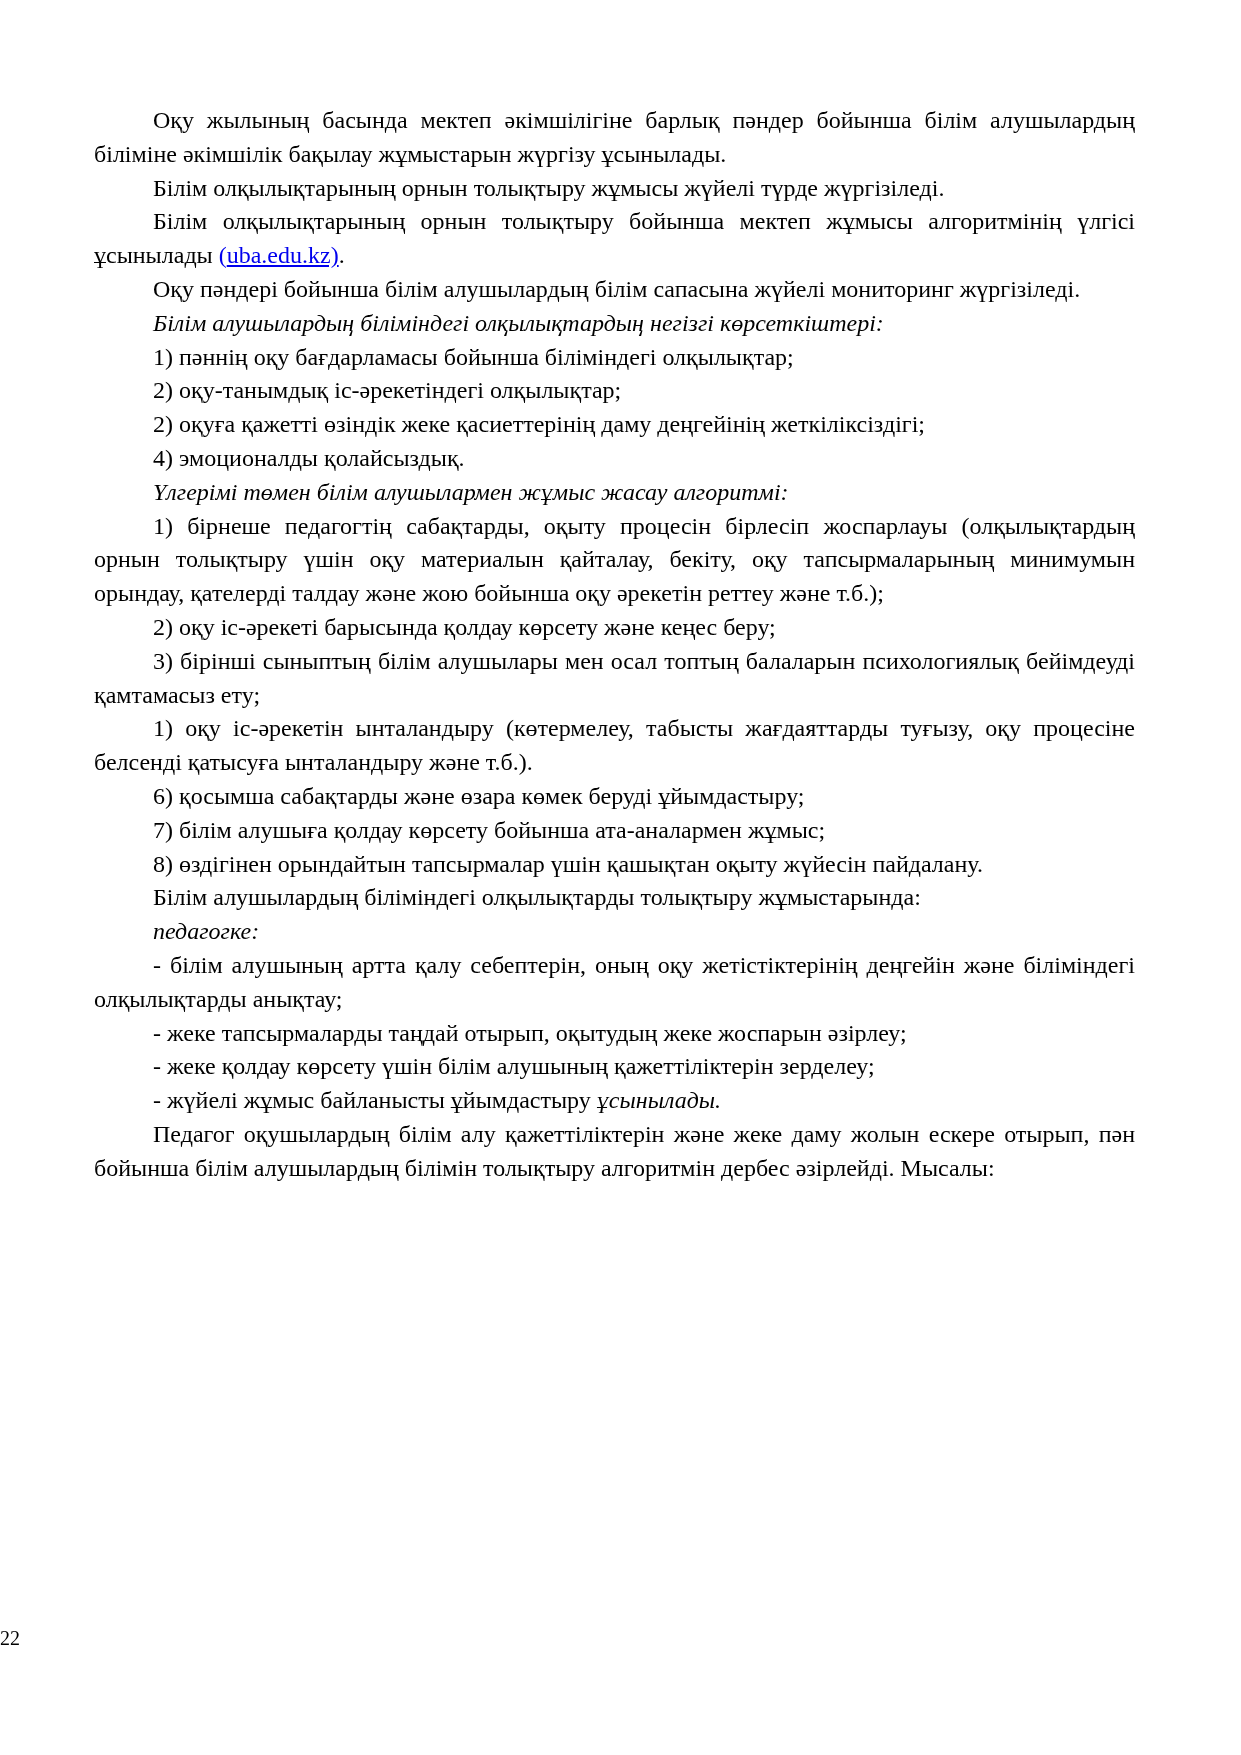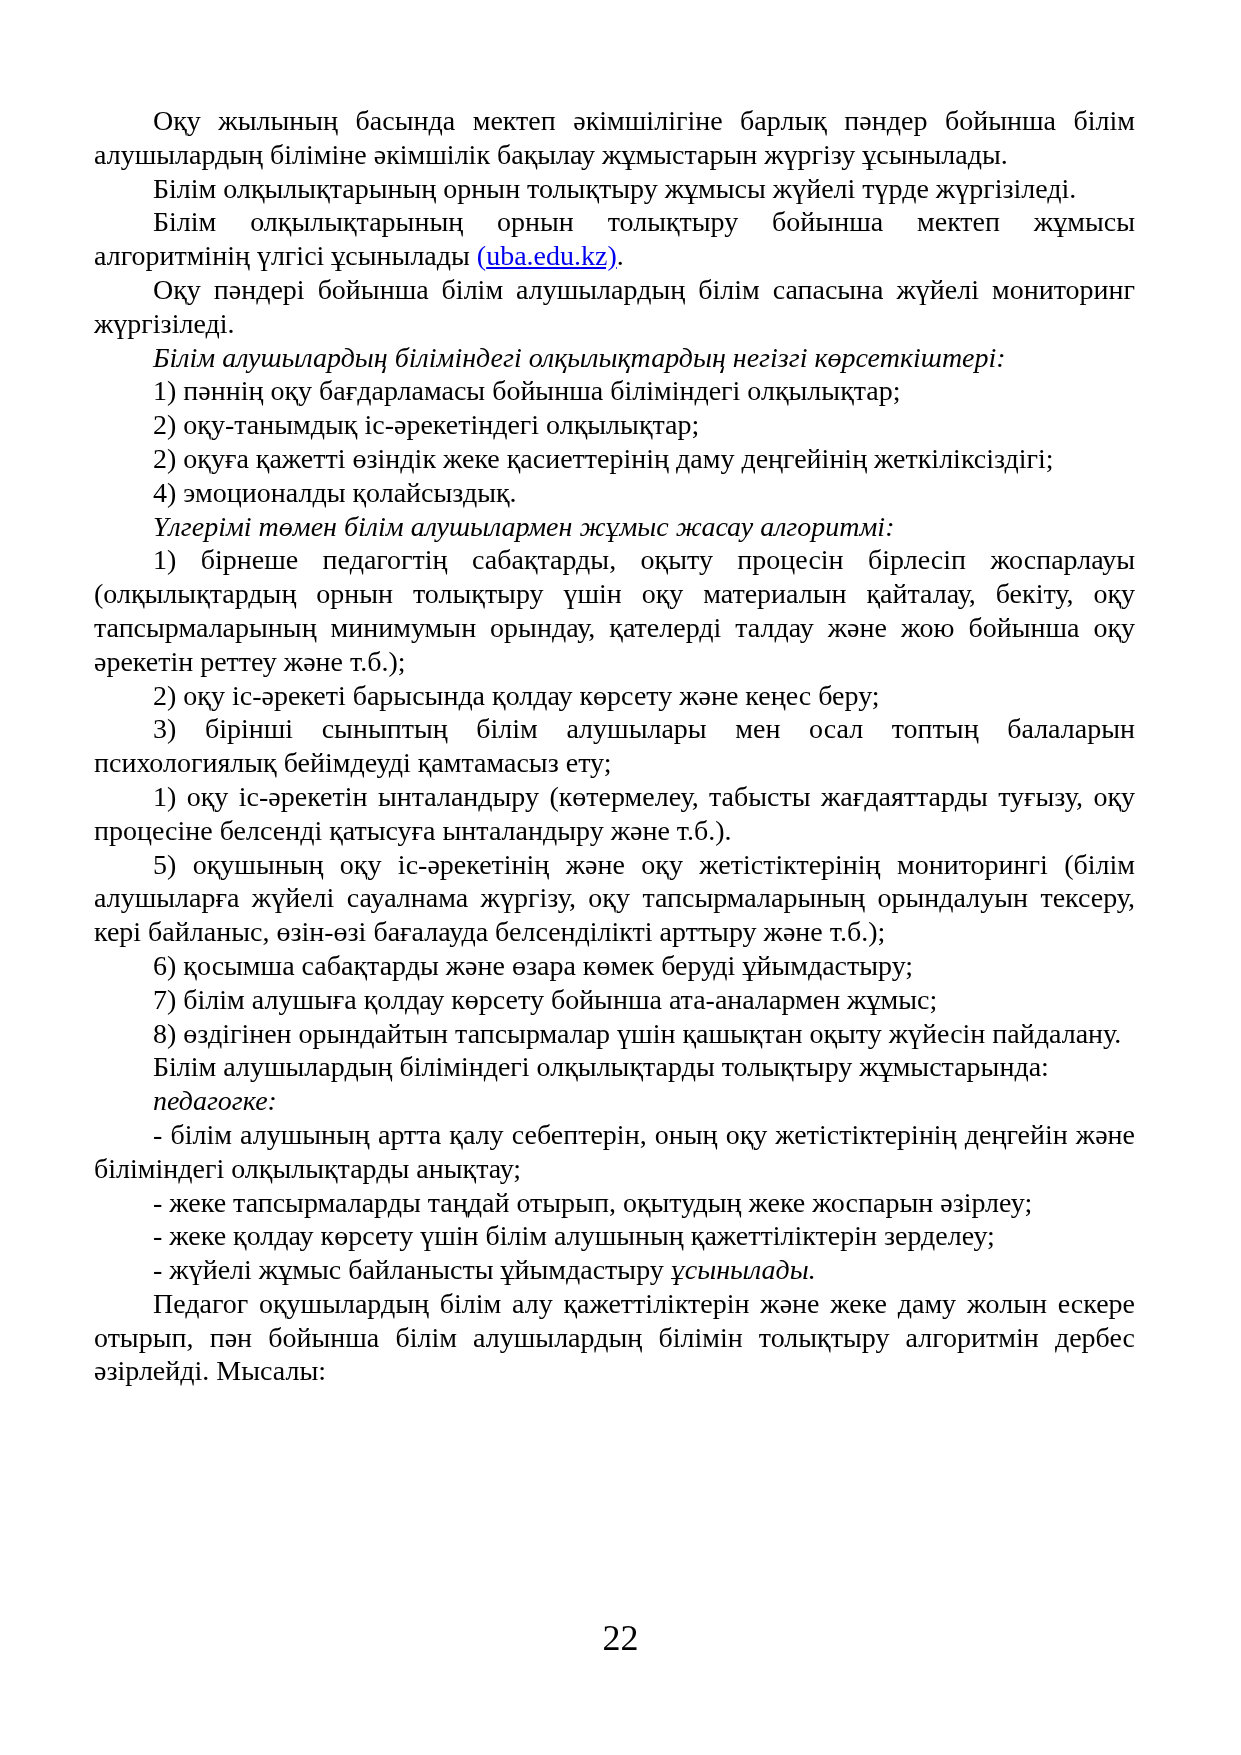--- a/index.html
+++ b/index.html
@@ -14,21 +14,21 @@
     background: #ffffff;
     overflow: hidden;
     font-family: "Liberation Serif", "DejaVu Serif", serif;
     color: #000000;
   }
   .content {
     position: absolute;
     left: 94px;
     top: 104px;
     width: 1041px;
-    font-size: 28px;
+    font-size: 24px;
     line-height: 33.8px;
     text-align: justify;
   }
   .content p {
     margin: 0;
     padding: 0;
     text-indent: 59px;
   }
   .italic {
     font-style: italic;
@@ -39,22 +39,21 @@
     cursor: pointer;
   }
   .hyperlink .underlined {
     text-decoration: underline;
   }
   .page-footer {
     position: absolute;
     left: 0;
     top: 1622px;
     width: 100%;
-    text-align: center;
-    font-size: 36px;
+    font-size: 20px;
     line-height: 33.8px;
   }
 </style>
 </head>
 <body>
 
 <div class="page">
   <div class="content">
 
     <p>Оқу жылының басында мектеп әкімшілігіне барлық пәндер бойынша білім алушылардың біліміне әкімшілік бақылау жұмыстарын жүргізу ұсынылады.</p>
@@ -69,21 +68,20 @@
     <p>2) оқу-танымдық іс-әрекетіндегі олқылықтар;</p>
     <p>2) оқуға қажетті өзіндік жеке қасиеттерінің даму деңгейінің жеткіліксіздігі;</p>
     <p>4) эмоционалды қолайсыздық.</p>
 
     <p class="italic">Үлгерімі төмен білім алушылармен жұмыс жасау алгоритмі:</p>
 
     <p>1) бірнеше педагогтің сабақтарды, оқыту процесін бірлесіп жоспарлауы (олқылықтардың орнын толықтыру үшін оқу материалын қайталау, бекіту, оқу тапсырмаларының минимумын орындау, қателерді талдау және жою бойынша оқу әрекетін реттеу және т.б.);</p>
     <p>2) оқу іс-әрекеті барысында қолдау көрсету және кеңес беру;</p>
     <p>3) бірінші сыныптың білім алушылары мен осал топтың балаларын психологиялық бейімдеуді қамтамасыз ету;</p>
     <p>1) оқу іс-әрекетін ынталандыру (көтермелеу, табысты жағдаяттарды туғызу, оқу процесіне белсенді қатысуға ынталандыру және т.б.).</p>
-    <p>5) оқушының оқу іс-әрекетінің және оқу жетістіктерінің мониторингі (білім алушыларға жүйелі сауалнама жүргізу, оқу тапсырмаларының орындалуын тексеру, кері байланыс, өзін-өзі бағалауда белсенділікті арттыру және т.б.);</p>
     <p>6) қосымша сабақтарды және өзара көмек беруді ұйымдастыру;</p>
     <p>7) білім алушыға қолдау көрсету бойынша ата-аналармен жұмыс;</p>
     <p>8) өздігінен орындайтын тапсырмалар үшін қашықтан оқыту жүйесін пайдалану.</p>
 
     <p>Білім алушылардың біліміндегі олқылықтарды толықтыру жұмыстарында:</p>
     <p class="italic">педагогке:</p>
 
     <p>- білім алушының артта қалу себептерін, оның оқу жетістіктерінің деңгейін және біліміндегі олқылықтарды анықтау;</p>
     <p>- жеке тапсырмаларды таңдай отырып, оқытудың жеке жоспарын әзірлеу;</p>
     <p>- жеке қолдау көрсету үшін білім алушының қажеттіліктерін зерделеу;</p>

